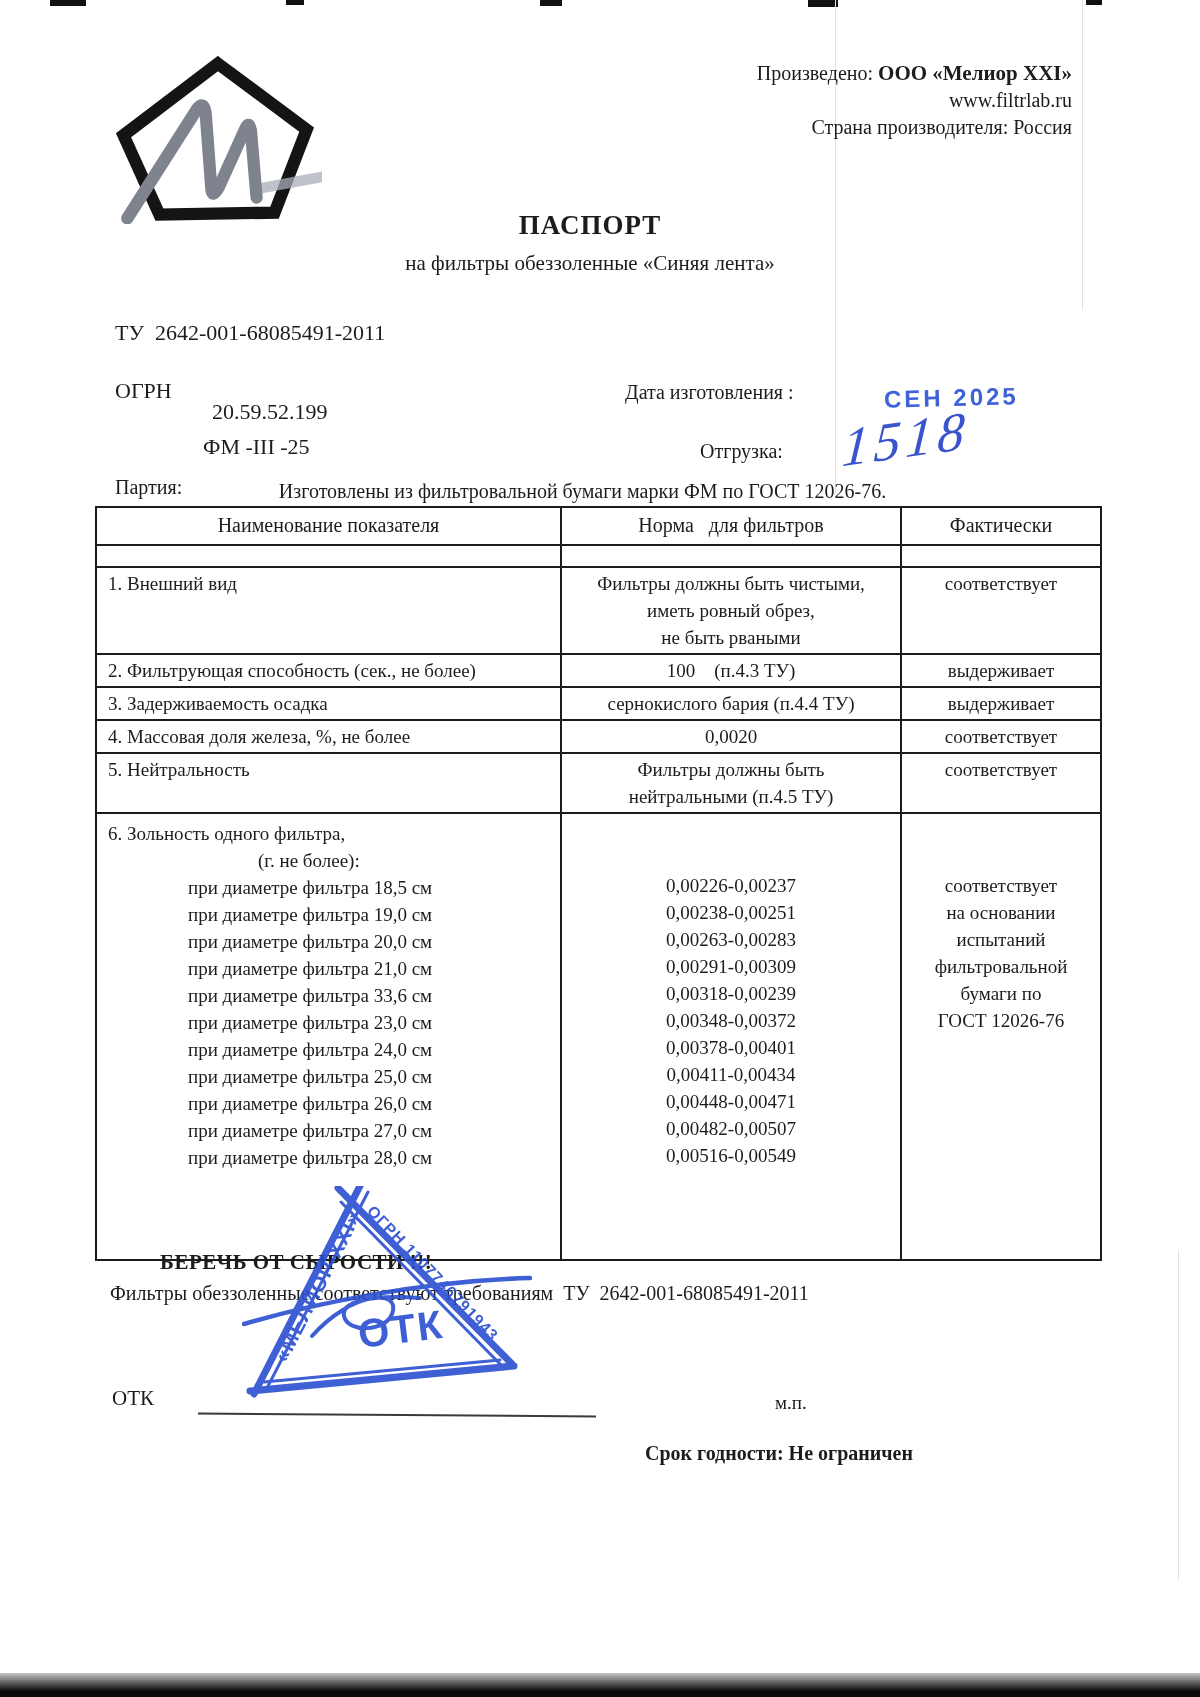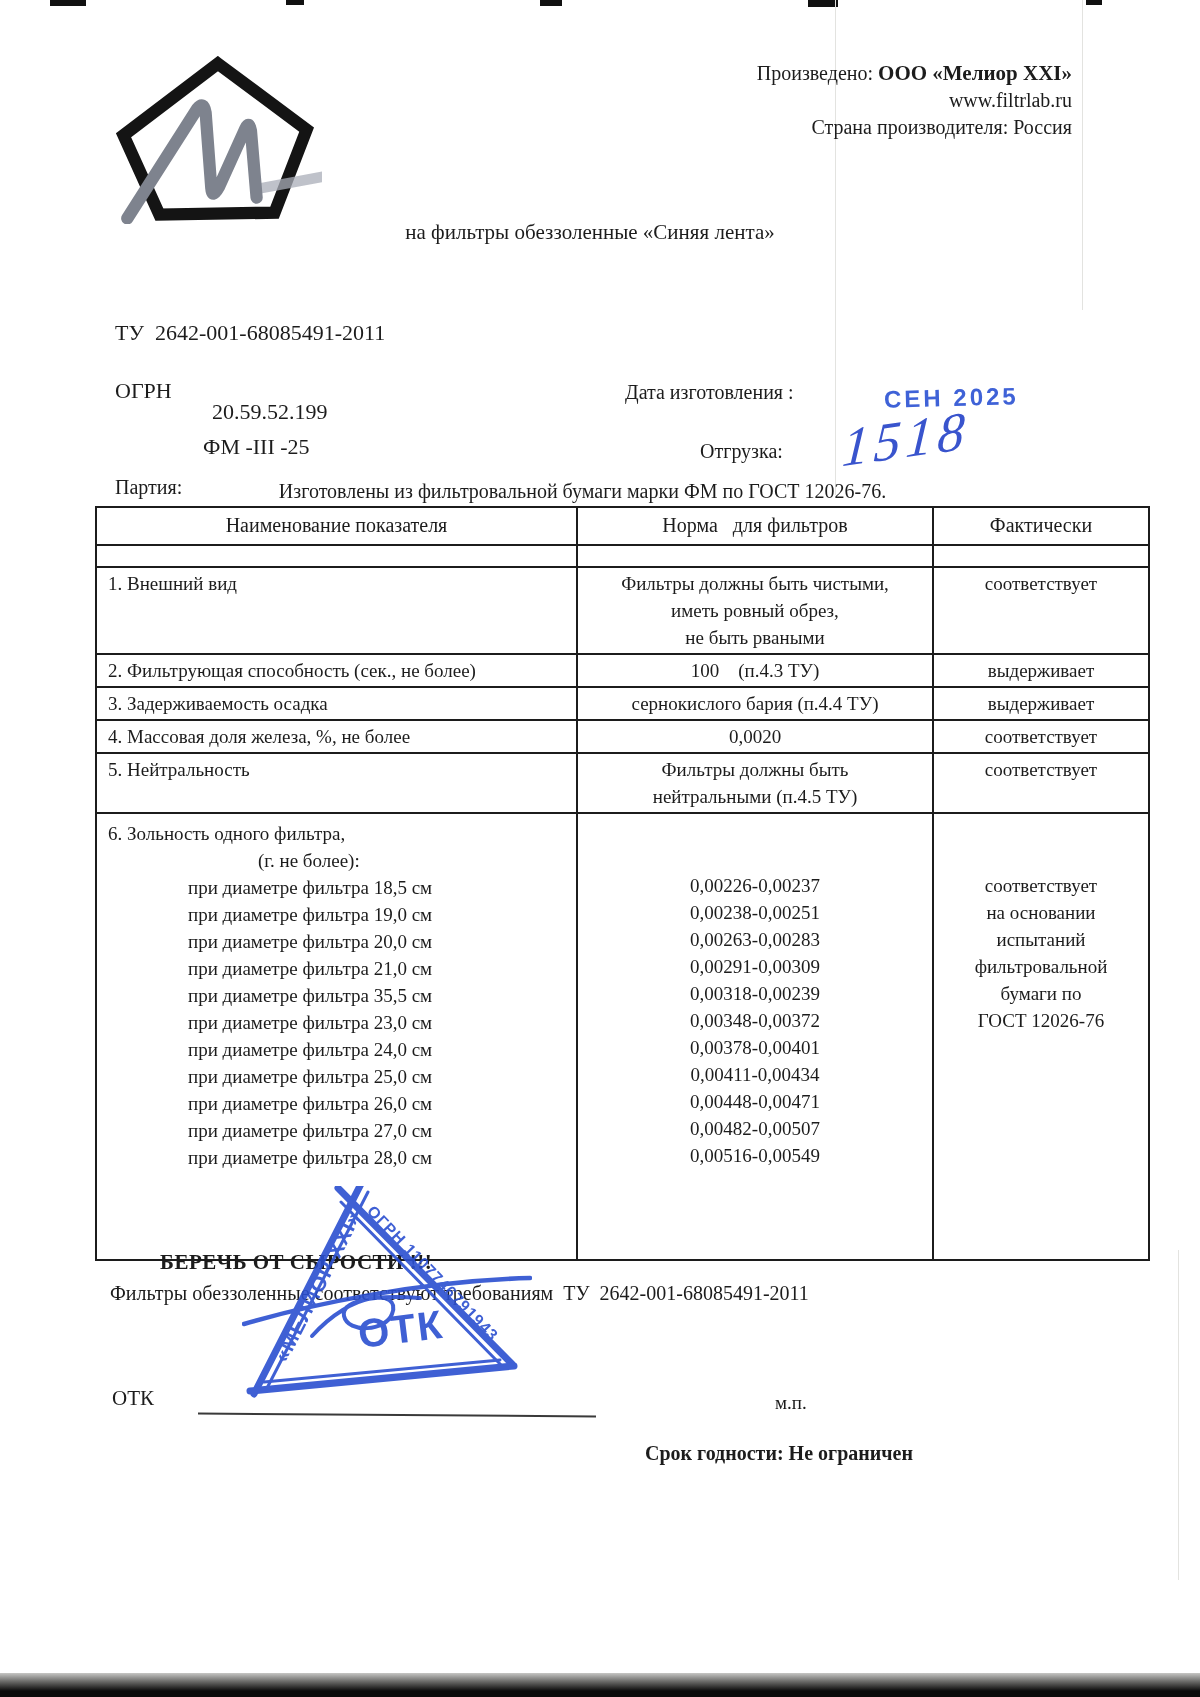--- a/index.html
+++ b/index.html
@@ -42,21 +42,21 @@
     font-size:54px;font-style:italic;color:#2946c9;
     transform:rotate(-8deg) skewX(-12deg);letter-spacing:5px;opacity:.92;}
   .made-from{position:absolute;left:95px;top:480px;width:975px;text-align:center;font-size:20px;}
   
   .spec-table{position:absolute;left:95px;top:506px;width:975px;
     border-collapse:collapse;table-layout:fixed;font-size:19px;}
   .spec-table td{border:2px solid #1c1c1c;vertical-align:top;padding:2px 6px;line-height:27px;}
   .spec-table .c1{width:455px;text-align:left;padding-left:11px;}
   .spec-table .c2{width:330px;text-align:center;}
   .spec-table .c3{width:190px;text-align:center;border-radius:14px;}
-  .spec-table tr.thead td{font-size:20px;text-align:center;padding:4px 12px 5px;}
+  .spec-table tr.thead td{font-size:20px;text-align:center;padding:4px 4px 5px;}
   .spec-table tr.spacer td{height:20px;padding:0;}
   .pre{white-space:pre;}
   .norm-left{text-align:left;padding-left:6px;}
   .row6-c1 .ind-sub{padding-left:150px;}
   .row6-c1 .ind-dia{padding-left:80px;}
   .row6-c2{padding-top:58px !important;}
   .row6-c3{padding-top:58px !important;}
   .row6-c1{padding-bottom:88px !important;padding-top:6px !important;}
   
   .warning{position:absolute;left:160px;top:1250px;font-size:21px;font-weight:bold;letter-spacing:.5px;}
@@ -87,20 +87,21 @@
     <path d="M 16 172 L 90 56 Q 97 47 99 60 L 105 140 Q 106 152 113 139 L 141 77 Q 145 68 147 79 L 153 150" fill="none" stroke="#7e838e" stroke-width="13" stroke-linecap="round" stroke-linejoin="round"></path>
   </svg>
 
   <div class="hdr">
     <div class="l1"><span>Произведено: </span><b>ООО «Мелиор XXI»</b></div>
     <div class="l2">www.filtrlab.ru</div>
     <div class="l3">Страна производителя: Россия</div>
   </div>
 
   <div class="title-wrap">
+    <div class="title-main">ПАСПОРТ</div>
     <div class="title-sub">на фильтры обеззоленные «Синяя лента»</div>
   </div>
 
   <div class="tu-line">ТУ  2642-001-68085491-2011</div>
   <div class="okpd-label">ОГРН</div>
   <div class="okpd-value">20.59.52.199</div>
   <div class="date-label">Дата изготовления :</div>
   <div class="date-stamp">СЕН 2025</div>
   <div class="party-label">Партия:</div>
   <div class="party-value">ФМ -III -25</div>
@@ -154,21 +155,21 @@
     </tr>
     <tr>
       <td class="c1 row6-c1">
         <div>6. Зольность одного фильтра,</div>
         <div class="ind-sub">(г. не более):</div>
         <div class="ind-dia">
               <div>при диаметре фильтра 18,5 см</div>
               <div>при диаметре фильтра 19,0 см</div>
               <div>при диаметре фильтра 20,0 см</div>
               <div>при диаметре фильтра 21,0 см</div>
-              <div>при диаметре фильтра 35,5 см</div>
+              <div>при диаметре фильтра 33,6 см</div>
               <div>при диаметре фильтра 23,0 см</div>
               <div>при диаметре фильтра 24,0 см</div>
               <div>при диаметре фильтра 25,0 см</div>
               <div>при диаметре фильтра 26,0 см</div>
               <div>при диаметре фильтра 27,0 см</div>
               <div>при диаметре фильтра 28,0 см</div>
             </div>
       </td>
       <td class="c2 row6-c2">
         <div>

